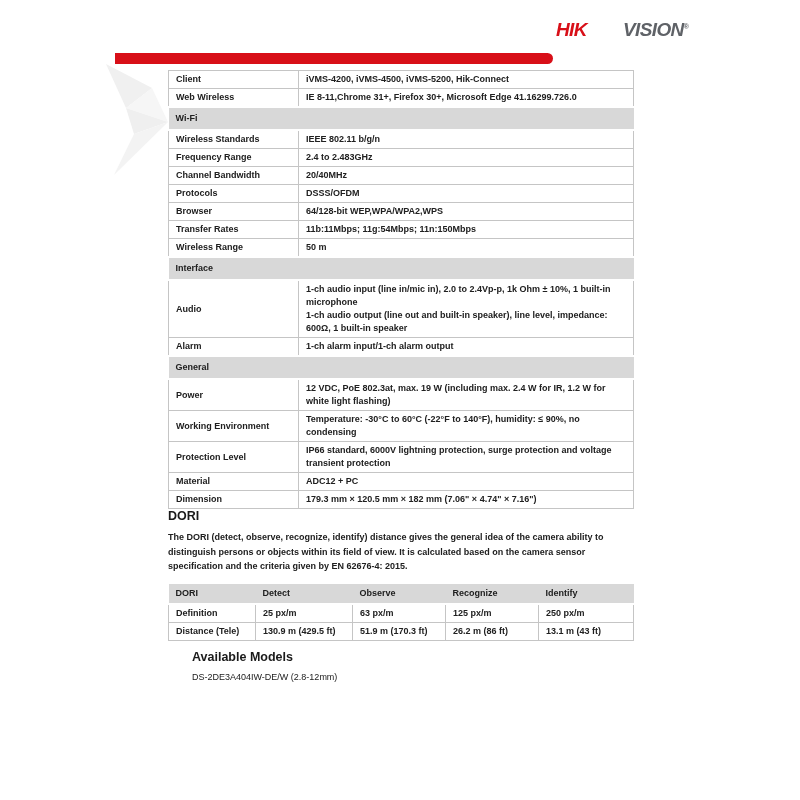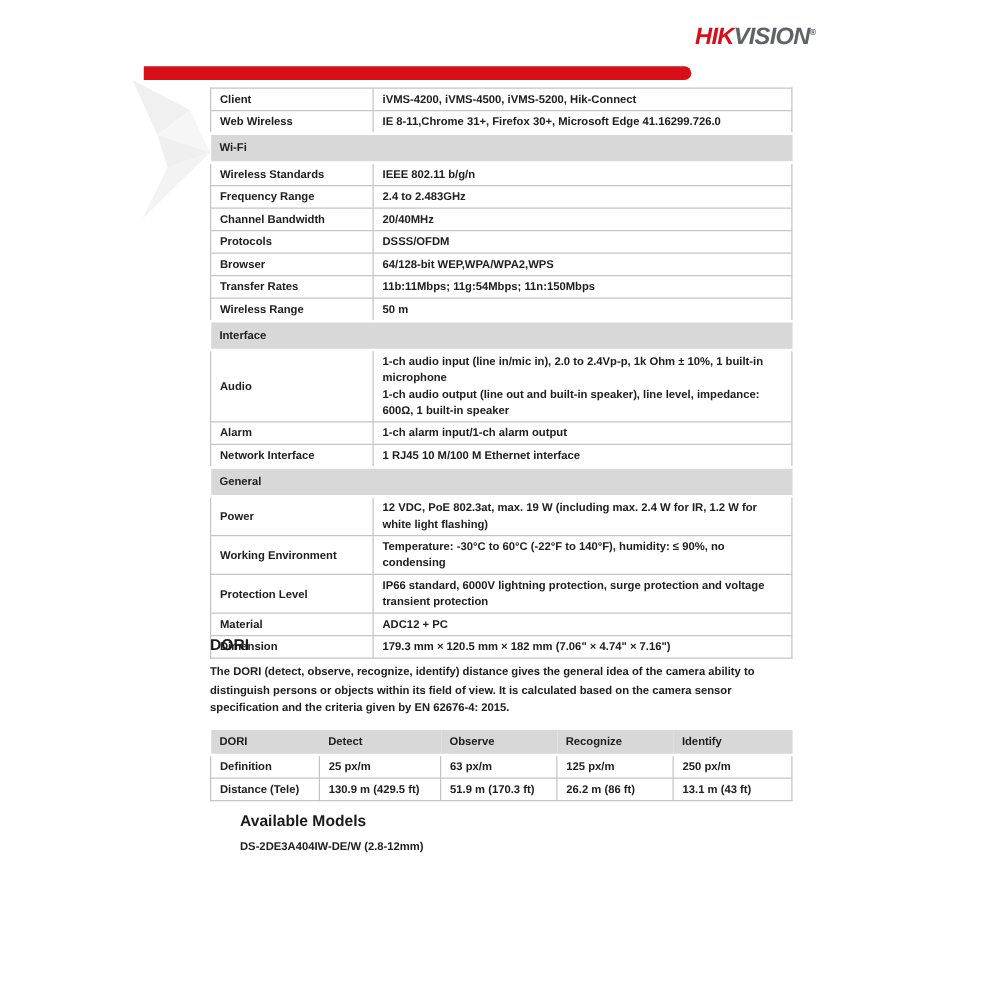--- a/index.html
+++ b/index.html
@@ -12,21 +12,21 @@
   
   .red-bar {
     position:absolute; left:115px; top:53px; width:438px; height:11px;
     background:#d80f18; border-radius:0 6px 6px 0;
   }
   .logo {
     position:absolute; left:556px; top:19px; font-size:19px; font-weight:800;
     font-style:italic; letter-spacing:-0.6px; white-space:nowrap;
   }
   .logo .hik { color:#d80f18; }
-  .logo .vision { color:#5f6267; }
+  .logo .vision { color:#5f6267;margin-left:36px; }
   .logo .reg { font-size:7px; color:#5f6267; vertical-align:super; font-style:normal; }
 
   .watermark { position:absolute; left:104px; top:62px; }
 
   
   .spec-wrap { position:absolute; left:168px; top:70px; }
   table { border-collapse:collapse; table-layout:fixed; }
   table.spec { width:465px; }
   .spec td {
     border:1px solid #c5c5c5; font-size:9px; line-height:13px; font-weight:600;
@@ -48,21 +48,21 @@
     font-size:9px; line-height:13px; font-weight:700; text-align:left;
     padding:3px 7px; color:#202020;
   }
   .dori td {
     border:1px solid #c5c5c5; font-size:9px; line-height:13px; font-weight:600;
     padding:2px 7px; color:#202020;
   }
 
   
   .models-block { position:absolute; left:168px; top:650px; width:466px;margin-left:24px; }
-  .model-line { font-size:9px; font-weight:700; margin-top:8px; color:#202020; }
+  .model-line { font-size:9px; font-weight:400; margin-top:8px; color:#202020; }
 </style>
 </head>
 <body>
 
 <div class="page">
 
   <div class="watermark">
     <svg width="72" height="115" viewBox="0 0 72 115">
       <polygon points="2,2 48,26 22,46" fill="#f0f0f0"></polygon>
       <polygon points="22,46 48,26 64,60" fill="#f6f6f6"></polygon>
@@ -124,24 +124,20 @@
             <td colspan="2">Interface</td>
           </tr>
         <tr>
             <td class="lbl">Audio</td>
             <td class="val">1-ch audio input (line in/mic in), 2.0 to 2.4Vp-p, 1k Ohm ± 10%, 1 built-in microphone
 1-ch audio output (line out and built-in speaker), line level, impedance: 600Ω, 1 built-in speaker</td>
           </tr>
         <tr>
             <td class="lbl">Alarm</td>
             <td class="val">1-ch alarm input/1-ch alarm output</td>
-          </tr>
-        <tr>
-            <td class="lbl">Network Interface</td>
-            <td class="val">1 RJ45 10 M/100 M Ethernet interface</td>
           </tr>
         <tr class="section">
             <td colspan="2">General</td>
           </tr>
         <tr>
             <td class="lbl">Power</td>
             <td class="val">12 VDC, PoE 802.3at, max. 19 W (including max. 2.4 W for IR, 1.2 W for white light flashing)</td>
           </tr>
         <tr>
             <td class="lbl">Working Environment</td>

